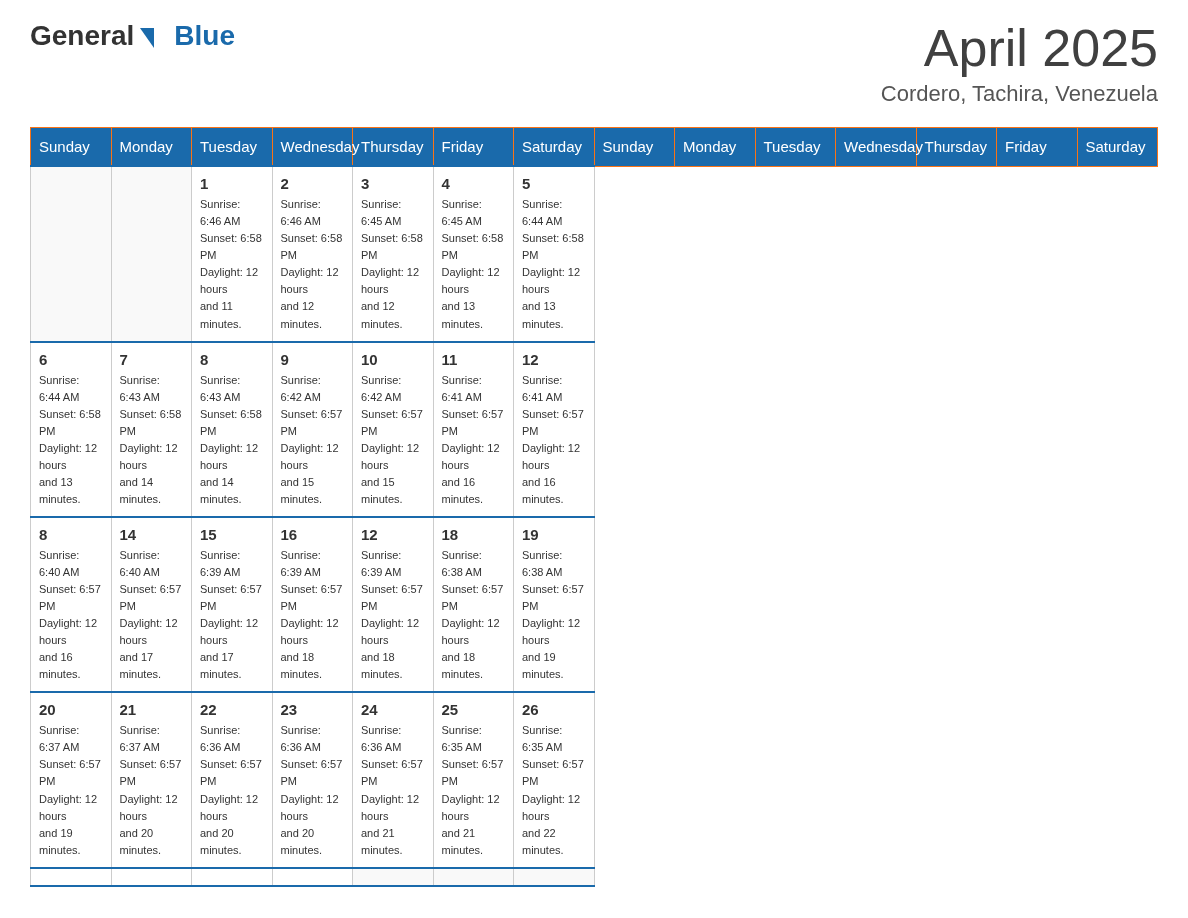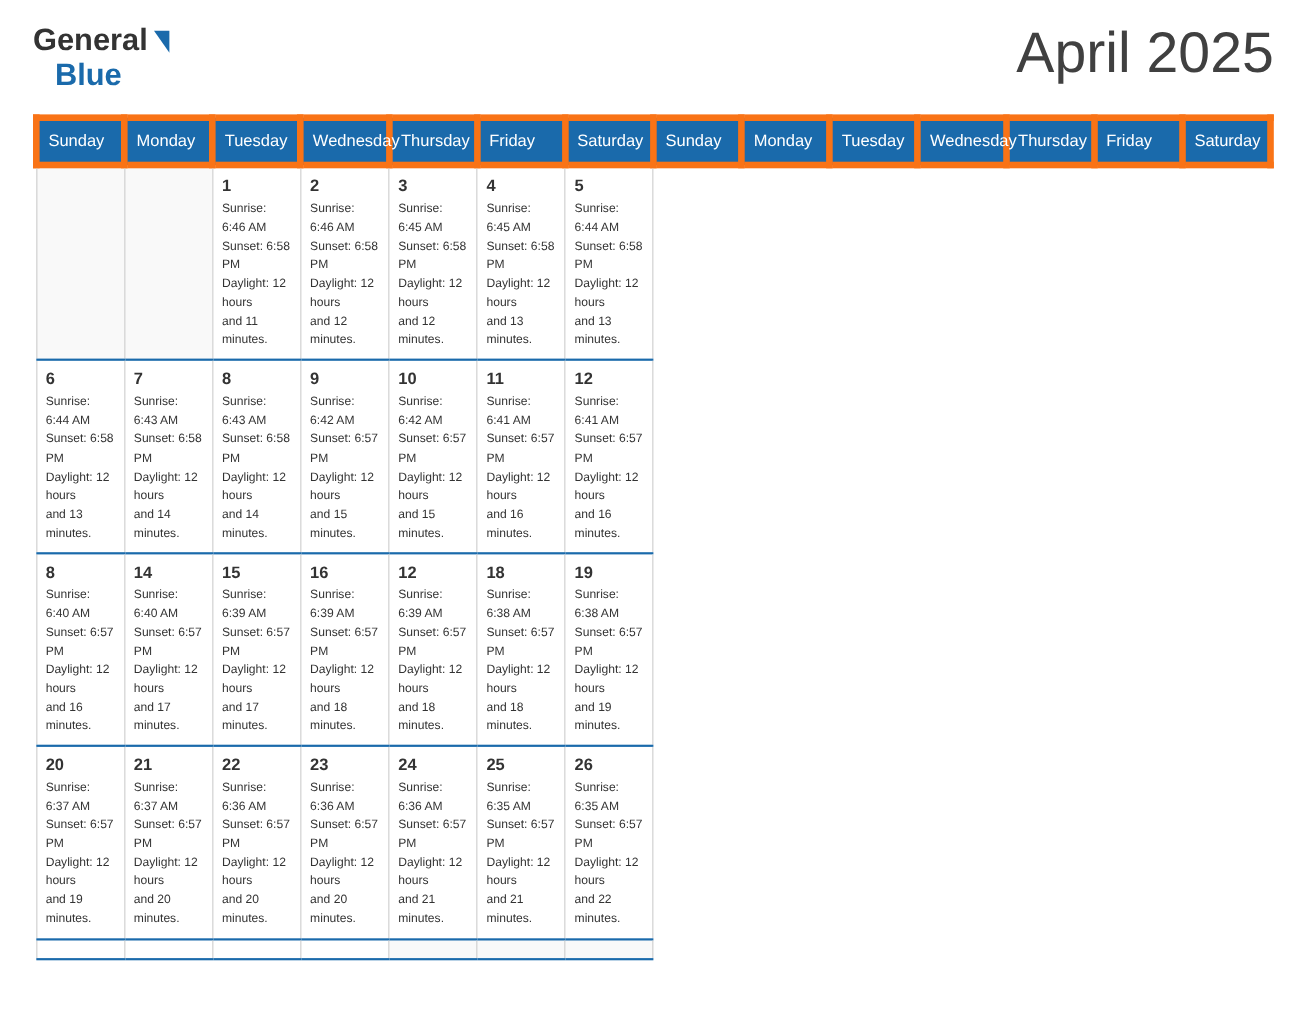--- a/index.html
+++ b/index.html
@@ -11,21 +11,20 @@
       padding: 20px 30px;
     }
     .header {
       display: flex;
       justify-content: space-between;
       align-items: flex-start;
       margin-bottom: 20px;
     }
     .logo {
       display: flex;
-      flex-direction: column;
       align-items: flex-start;
     }
     .logo-top {
       display: flex;
       align-items: center;
       gap: 4px;
     }
     .logo-general {
       font-size: 28px;
       font-weight: bold;
@@ -65,21 +64,21 @@
       border-collapse: collapse;
       table-layout: fixed;
     }
     thead tr th {
       background-color: #1a6aab;
       color: #fff;
       padding: 10px 8px;
       text-align: left;
       font-size: 15px;
       font-weight: normal;
-      border: 6px solid #f97316;
+      border: 1px solid #f97316;
     }
     tbody tr td {
       vertical-align: top;
       padding: 8px;
       border: 1px solid #ccc;
       border-top: 2px solid #1a6aab;
       min-height: 100px;
       font-size: 12.5px;
       color: #333;
     }
@@ -107,20 +106,21 @@
 <div class="header">
   <div class="logo">
     <div class="logo-top">
       <span class="logo-general">General</span>
       <div class="logo-arrow"></div>
     </div>
     <span class="logo-blue">Blue</span>
   </div>
   <div class="title-area">
     <div class="month-title">April 2025</div>
+    <div class="location-title">Cordero, Tachira, Venezuela</div>
   </div>
 </div>
 
 <table>
   <thead>
     <tr>
     <th>Sunday</th>
         <th>Monday</th>
         <th>Tuesday</th>
         <th>Wednesday</th>

